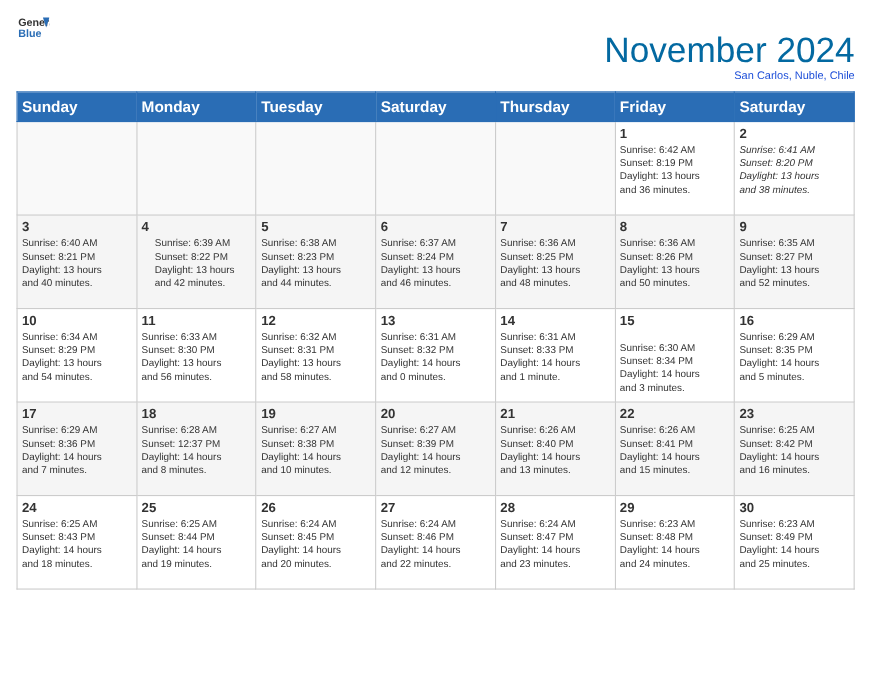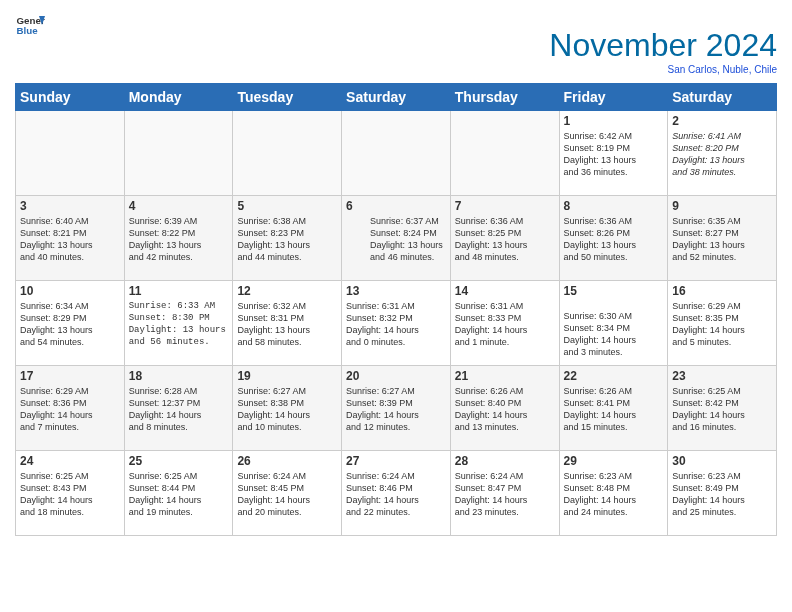--- a/index.html
+++ b/index.html
@@ -142,35 +142,35 @@
         <tr>
           <td>
             <span class="day-number">3</span>
             <div class="day-info" style="white-space: pre-line;">Sunrise: 6:40 AM
 Sunset: 8:21 PM
 Daylight: 13 hours
 and 40 minutes.</div>
           </td>
           <td>
             <span class="day-number">4</span>
-            <div class="day-info" style="white-space: pre-line;">Sunrise: 6:39 AM
+            <div class="day-info" style="white-space: pre-line; margin-left: 12px;">Sunrise: 6:39 AM
 Sunset: 8:22 PM
 Daylight: 13 hours
 and 42 minutes.</div>
           </td>
           <td>
             <span class="day-number">5</span>
             <div class="day-info" style="white-space: pre-line;">Sunrise: 6:38 AM
 Sunset: 8:23 PM
 Daylight: 13 hours
 and 44 minutes.</div>
           </td>
           <td>
             <span class="day-number">6</span>
-            <div class="day-info" style="white-space: pre-line; margin-left: 24px;">Sunrise: 6:37 AM
+            <div class="day-info" style="white-space: pre-line;">Sunrise: 6:37 AM
 Sunset: 8:24 PM
 Daylight: 13 hours
 and 46 minutes.</div>
           </td>
           <td>
             <span class="day-number">7</span>
             <div class="day-info" style="white-space: pre-line;">Sunrise: 6:36 AM
 Sunset: 8:25 PM
 Daylight: 13 hours
 and 48 minutes.</div>
@@ -193,21 +193,21 @@
         <tr>
           <td>
             <span class="day-number">10</span>
             <div class="day-info" style="white-space: pre-line;">Sunrise: 6:34 AM
 Sunset: 8:29 PM
 Daylight: 13 hours
 and 54 minutes.</div>
           </td>
           <td>
             <span class="day-number">11</span>
-            <div class="day-info" style="white-space: pre-line; font-family: Liberation Mono, monospace;">Sunrise: 6:33 AM
+            <div class="day-info" style="white-space: pre-line;">Sunrise: 6:33 AM
 Sunset: 8:30 PM
 Daylight: 13 hours
 and 56 minutes.</div>
           </td>
           <td>
             <span class="day-number">12</span>
             <div class="day-info" style="white-space: pre-line;">Sunrise: 6:32 AM
 Sunset: 8:31 PM
 Daylight: 13 hours
 and 58 minutes.</div>

